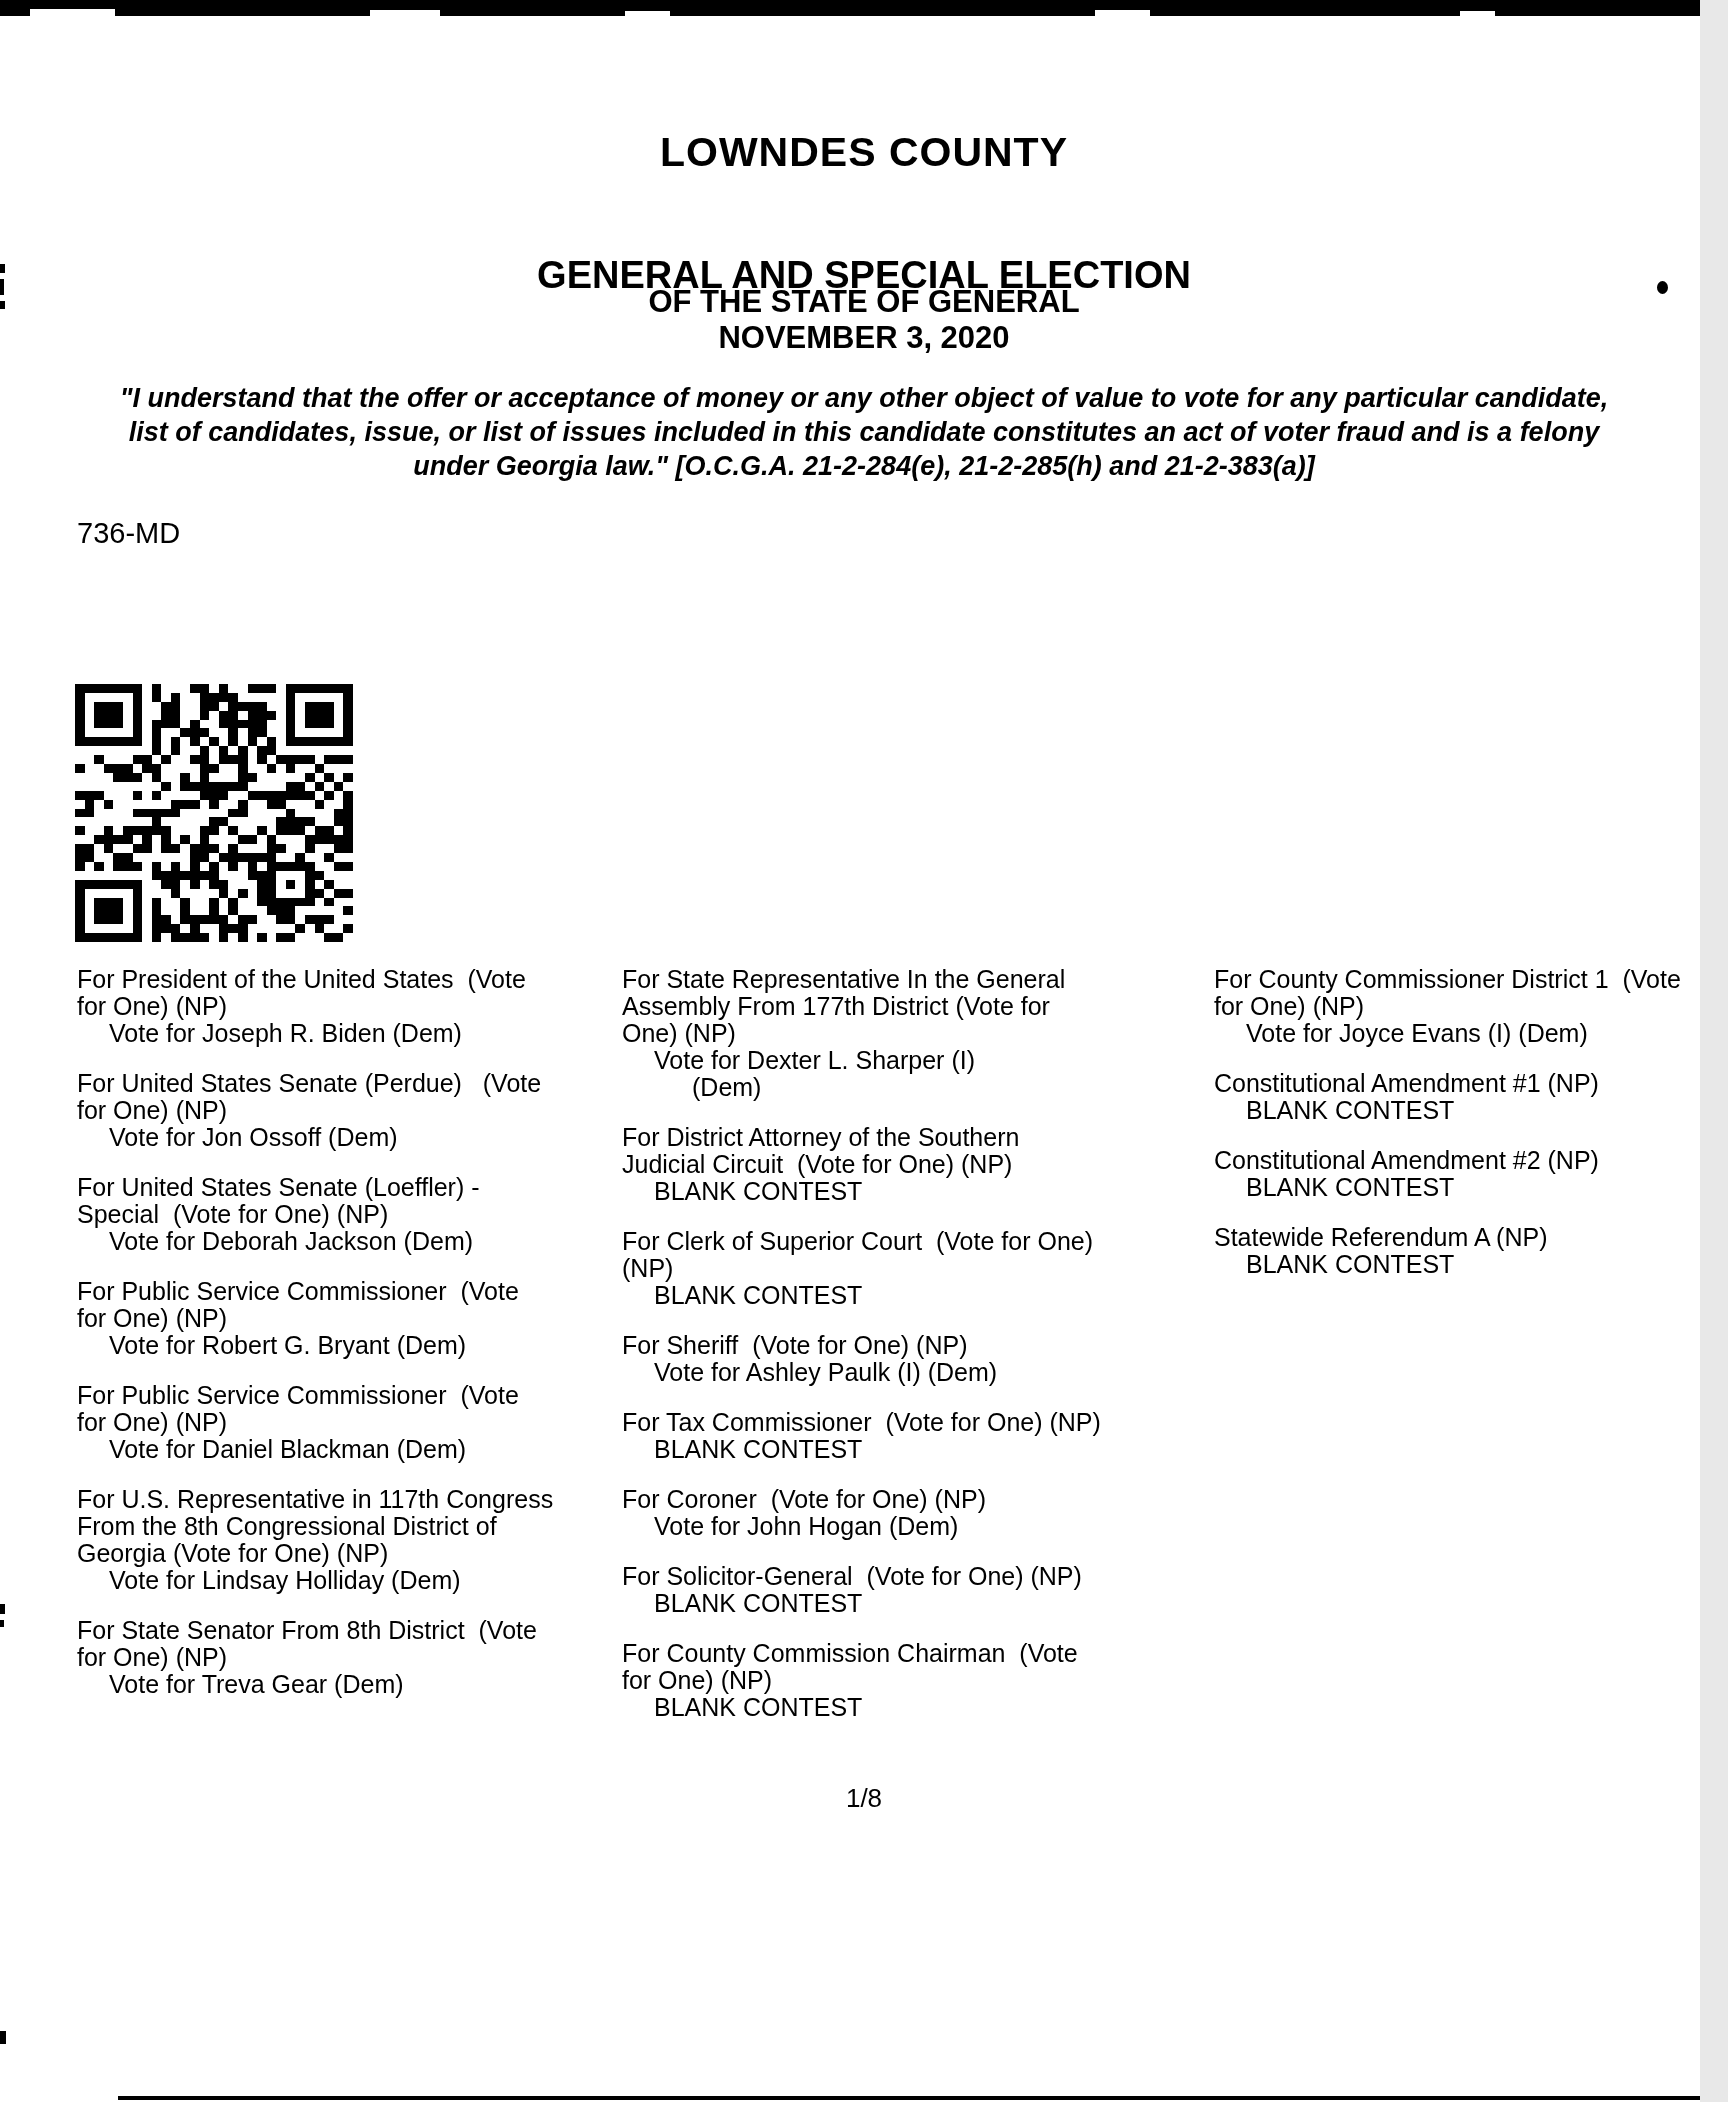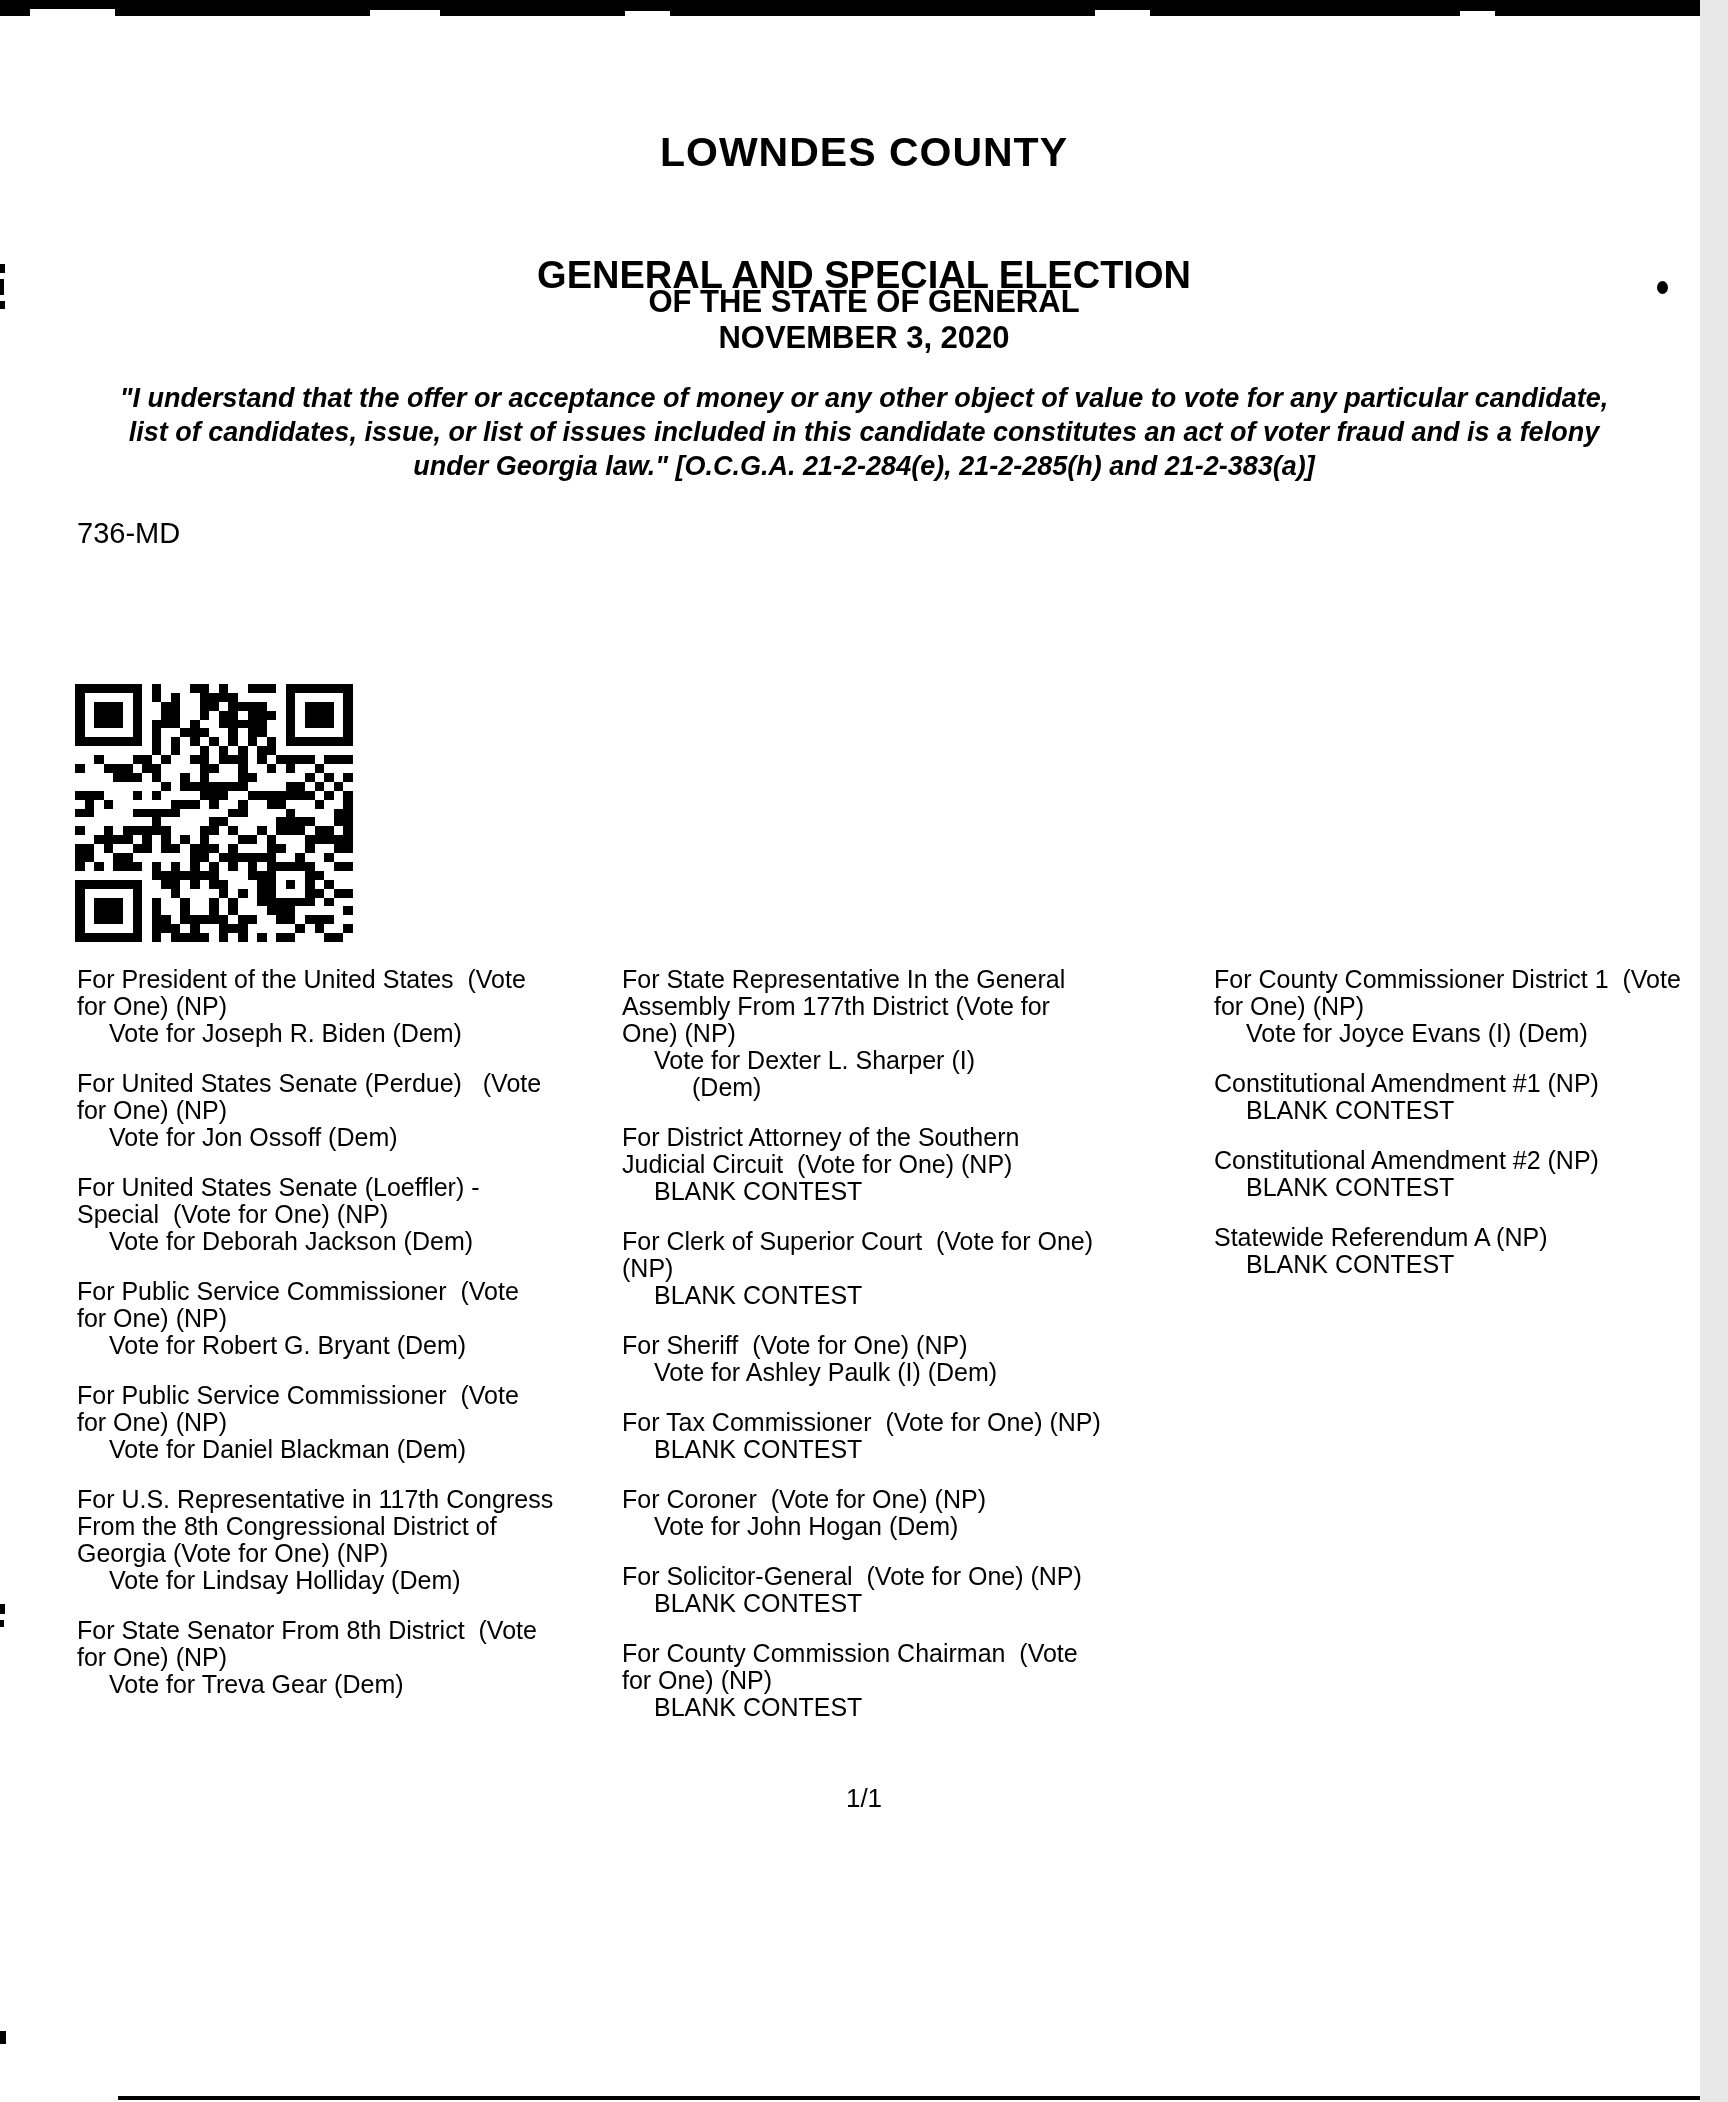--- a/index.html
+++ b/index.html
@@ -504,15 +504,15 @@
         <rect x="21" y="28" width="1" height="1" fill="#000000"></rect>
         <rect x="22" y="28" width="1" height="1" fill="#000000"></rect>
         <rect x="26" y="28" width="1" height="1" fill="#000000"></rect>
         <rect x="27" y="28" width="1" height="1" fill="#000000"></rect>
       </svg></div>
 
   <div class="col col1" id="col0"><div class="contest"><div class="line ind0">For President of the United States  (Vote</div><div class="line ind0">for One) (NP)</div><div class="line ind1">Vote for Joseph R. Biden (Dem)</div></div><div class="contest"><div class="line ind0">For United States Senate (Perdue)   (Vote</div><div class="line ind0">for One) (NP)</div><div class="line ind1">Vote for Jon Ossoff (Dem)</div></div><div class="contest"><div class="line ind0">For United States Senate (Loeffler) -</div><div class="line ind0">Special  (Vote for One) (NP)</div><div class="line ind1">Vote for Deborah Jackson (Dem)</div></div><div class="contest"><div class="line ind0">For Public Service Commissioner  (Vote</div><div class="line ind0">for One) (NP)</div><div class="line ind1">Vote for Robert G. Bryant (Dem)</div></div><div class="contest"><div class="line ind0">For Public Service Commissioner  (Vote</div><div class="line ind0">for One) (NP)</div><div class="line ind1">Vote for Daniel Blackman (Dem)</div></div><div class="contest"><div class="line ind0">For U.S. Representative in 117th Congress</div><div class="line ind0">From the 8th Congressional District of</div><div class="line ind0">Georgia (Vote for One) (NP)</div><div class="line ind1">Vote for Lindsay Holliday (Dem)</div></div><div class="contest"><div class="line ind0">For State Senator From 8th District  (Vote</div><div class="line ind0">for One) (NP)</div><div class="line ind1">Vote for Treva Gear (Dem)</div></div></div>
   <div class="col col2" id="col1"><div class="contest"><div class="line ind0">For State Representative In the General</div><div class="line ind0">Assembly From 177th District (Vote for</div><div class="line ind0">One) (NP)</div><div class="line ind1">Vote for Dexter L. Sharper (I)</div><div class="line ind2">(Dem)</div></div><div class="contest"><div class="line ind0">For District Attorney of the Southern</div><div class="line ind0">Judicial Circuit  (Vote for One) (NP)</div><div class="line ind1">BLANK CONTEST</div></div><div class="contest"><div class="line ind0">For Clerk of Superior Court  (Vote for One)</div><div class="line ind0">(NP)</div><div class="line ind1">BLANK CONTEST</div></div><div class="contest"><div class="line ind0">For Sheriff  (Vote for One) (NP)</div><div class="line ind1">Vote for Ashley Paulk (I) (Dem)</div></div><div class="contest"><div class="line ind0">For Tax Commissioner  (Vote for One) (NP)</div><div class="line ind1">BLANK CONTEST</div></div><div class="contest"><div class="line ind0">For Coroner  (Vote for One) (NP)</div><div class="line ind1">Vote for John Hogan (Dem)</div></div><div class="contest"><div class="line ind0">For Solicitor-General  (Vote for One) (NP)</div><div class="line ind1">BLANK CONTEST</div></div><div class="contest"><div class="line ind0">For County Commission Chairman  (Vote</div><div class="line ind0">for One) (NP)</div><div class="line ind1">BLANK CONTEST</div></div></div>
   <div class="col col3" id="col2"><div class="contest"><div class="line ind0">For County Commissioner District 1  (Vote</div><div class="line ind0">for One) (NP)</div><div class="line ind1">Vote for Joyce Evans (I) (Dem)</div></div><div class="contest"><div class="line ind0">Constitutional Amendment #1 (NP)</div><div class="line ind1">BLANK CONTEST</div></div><div class="contest"><div class="line ind0">Constitutional Amendment #2 (NP)</div><div class="line ind1">BLANK CONTEST</div></div><div class="contest"><div class="line ind0">Statewide Referendum A (NP)</div><div class="line ind1">BLANK CONTEST</div></div></div>
 
-  <div class="page-num">1/1</div>
+  <div class="page-num">1/8</div>
 
 </div>
 
 </body></html>

